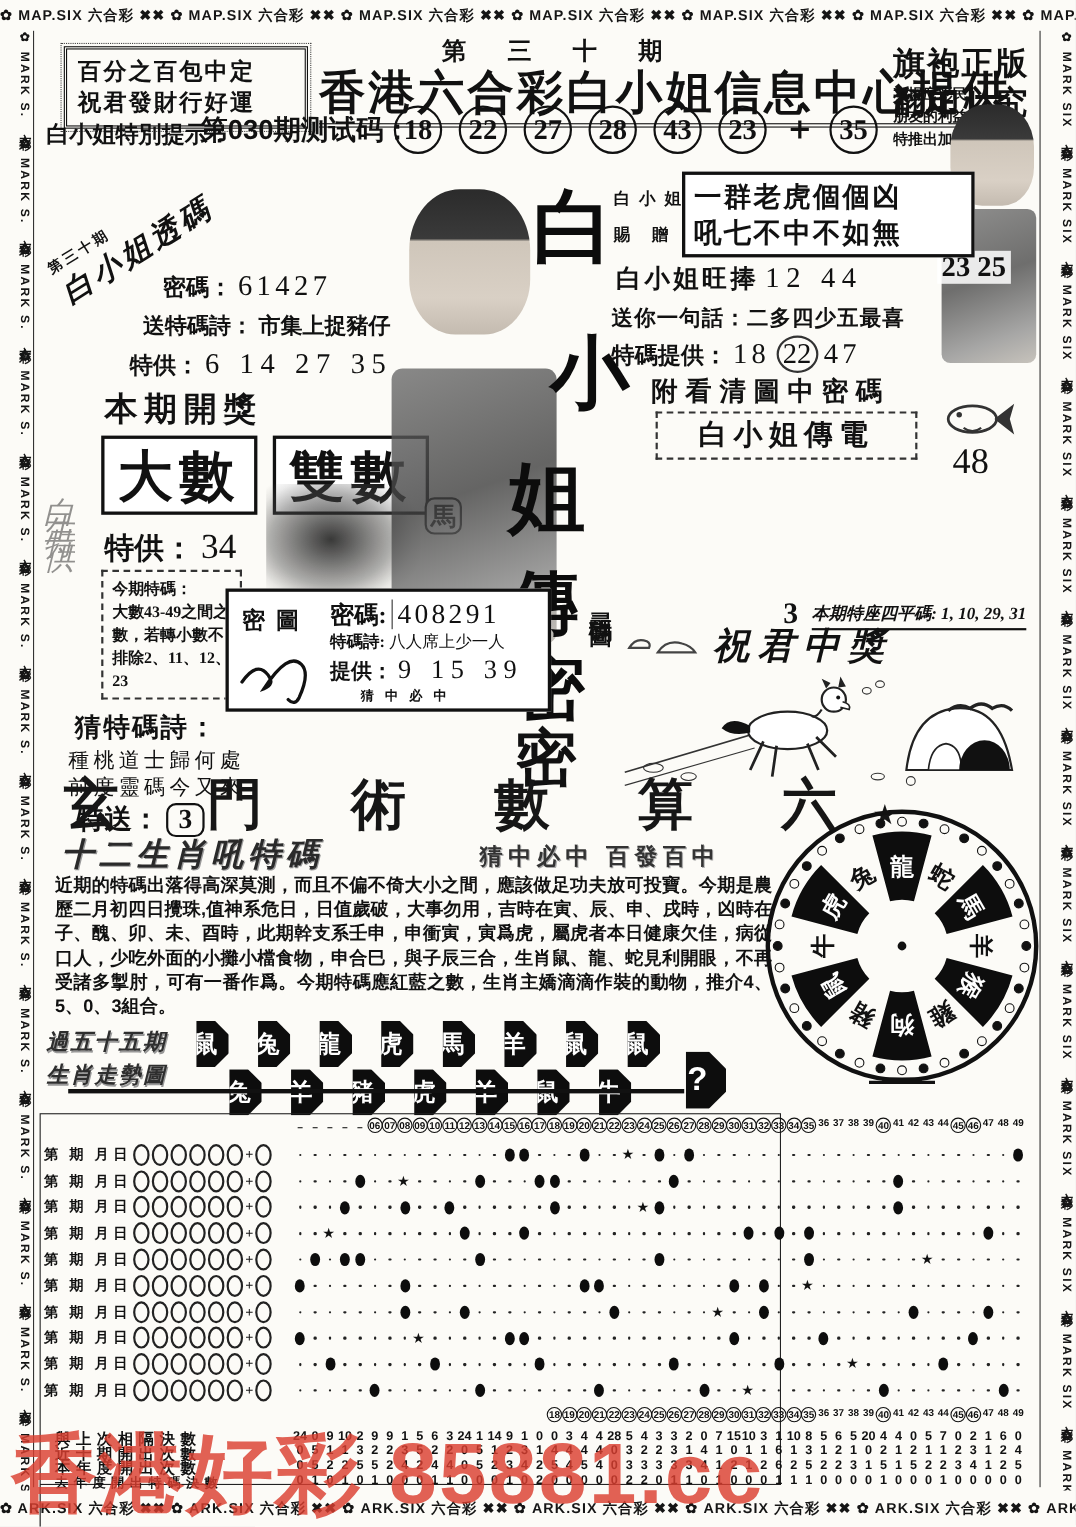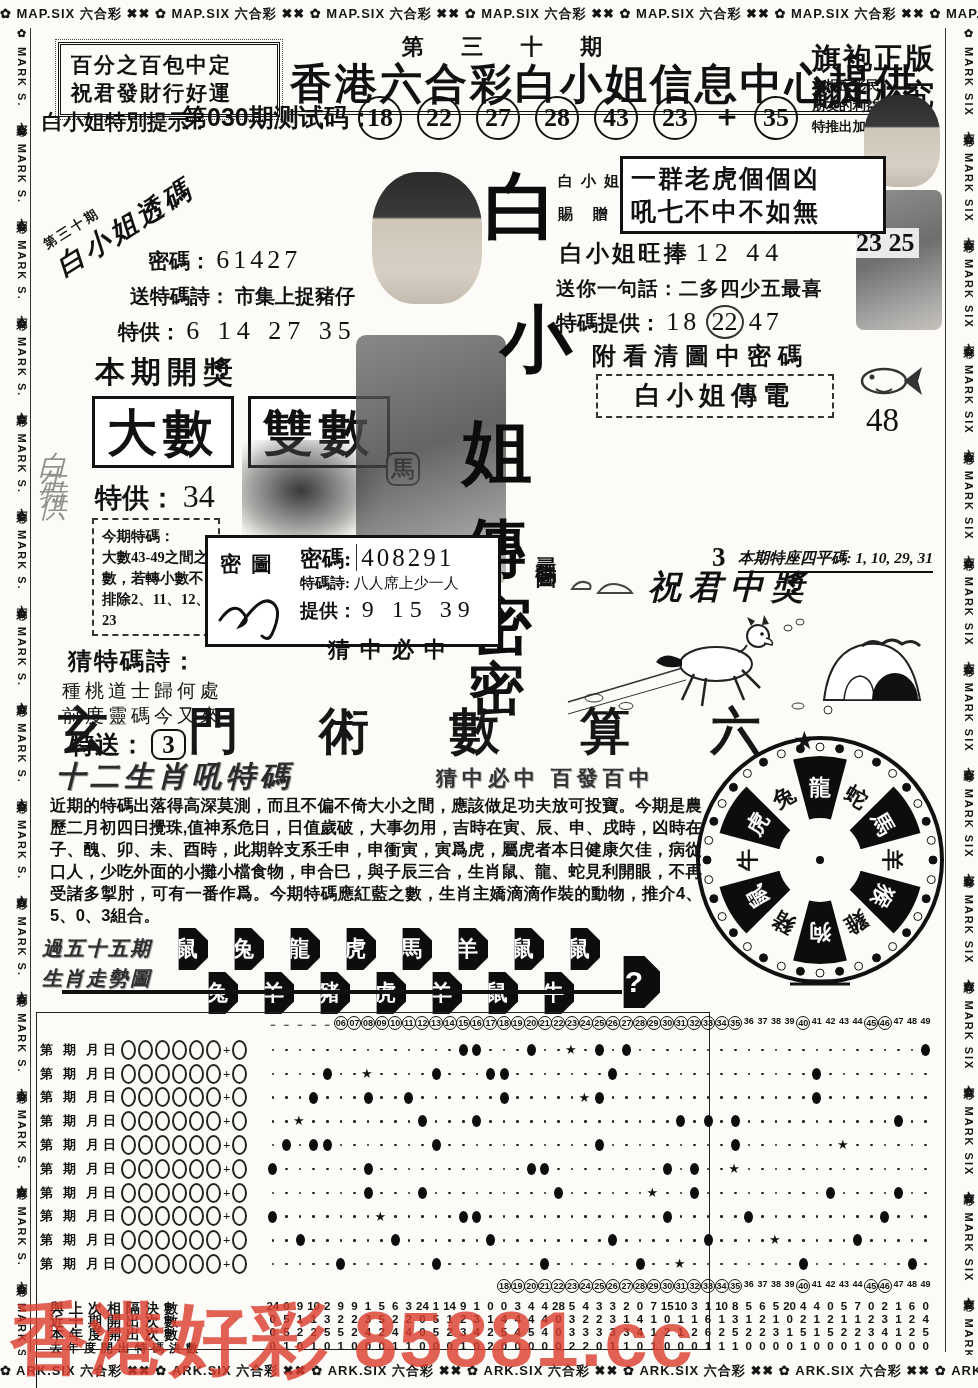--- a/index.html
+++ b/index.html
@@ -156,21 +156,21 @@
       <span style="font-size:25px;letter-spacing:3px;border-left:1px solid #333;padding-left:4px">408291</span>
     </div>
     <div class="abs" style="left:92px;top:36px;font-size:15px">
       <span class="b">特碼詩:</span>
       <span>八人席上少一人</span>
     </div>
     <div class="abs" style="left:92px;top:58px;font-size:19px">
       <span class="b">提供：</span>
       <span style="font-size:24px;letter-spacing:6px">9  15  39</span>
     </div>
-    <div class="abs b" style="left:120px;top:97px;font-size:22px;letter-spacing:10px">猜中必中</div>
+    <div class="abs b" style="left:120px;top:86px;font-size:12px;letter-spacing:10px">猜中必中</div>
   </div>
   <div class="abs b" style="left:532px;top:540px;writing-mode:vertical-rl;font-size:21px;letter-spacing:6px">尋碼圖</div>
   <div class="abs b" style="left:468px;top:652px;font-size:56px">密</div>
 
   <div class="abs b" style="left:558px;top:165px;font-size:15px;letter-spacing:8px;line-height:2.2">
     <div>白小姐</div>
     <div>賜  贈</div>
   </div>
   <div class="abs" style="left:620px;top:156px;width:266px;border:3px solid #111;padding:3px 8px;background:#fff">
     <div class="b sans" style="font-size:25px;letter-spacing:2px">一群老虎個個凶</div>

